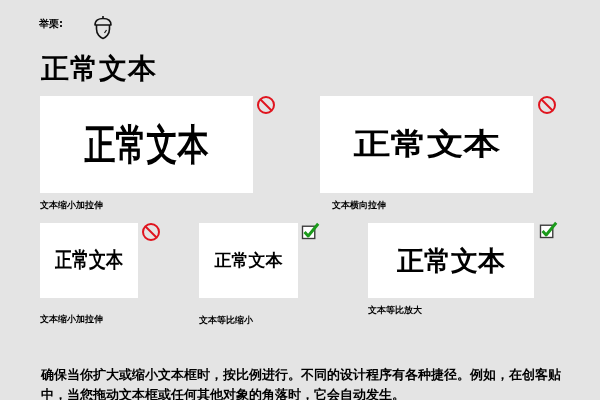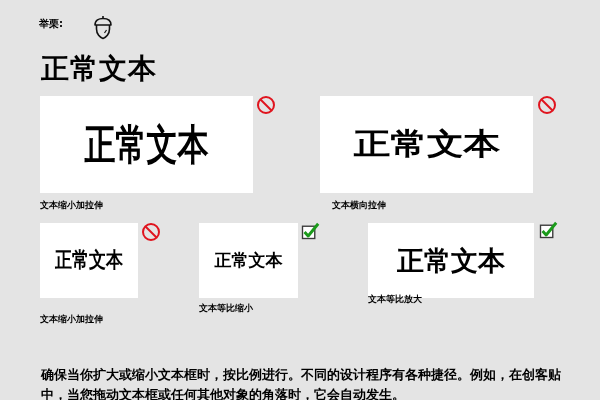--- a/index.html
+++ b/index.html
@@ -55,25 +55,25 @@
 <div class="abs cap" style="left:40px;top:302px;margin-top:11px;">文本缩小加拉伸</div>
 
 <div class="abs box" style="left:199px;top:223px;width:99px;height:75px;">
   <span style="font-size:17px;">正常文本</span>
 </div>
 <svg class="abs icon" style="left:300px;top:221px;" viewBox="0 0 22 22">
   <rect x="2" y="5" width="15" height="15" fill="#3a3a3a"></rect>
   <rect x="3.5" y="6.5" width="12" height="12" fill="#fff"></rect>
   <path d="M5 12 L9 16.5 L20 3" stroke="#1a9a1a" stroke-width="3.2" fill="none" stroke-linejoin="round"></path>
 </svg>
-<div class="abs cap" style="left:199px;top:302px;">文本等比缩小</div>
+<div class="abs cap" style="left:199px;top:314px;">文本等比缩小</div>
 
 <div class="abs box" style="left:368px;top:223px;width:166px;height:75px;">
   <span style="font-size:27px;">正常文本</span>
 </div>
 <svg class="abs icon" style="left:538px;top:220px;" viewBox="0 0 22 22">
   <rect x="2" y="5" width="15" height="15" fill="#3a3a3a"></rect>
   <rect x="3.5" y="6.5" width="12" height="12" fill="#fff"></rect>
   <path d="M5 12 L9 16.5 L20 3" stroke="#1a9a1a" stroke-width="3.2" fill="none" stroke-linejoin="round"></path>
 </svg>
-<div class="abs cap" style="left:368px;top:293px;text-align:right;">文本等比放大</div>
+<div class="abs cap" style="left:368px;top:304px;text-align:right;">文本等比放大</div>
 
 <div class="abs para">确保当你扩大或缩小文本框时，按比例进行。不同的设计程序有各种捷径。例如，在创客贴中，当您拖动文本框或任何其他对象的角落时，它会自动发生。</div>
 
 </body></html>

